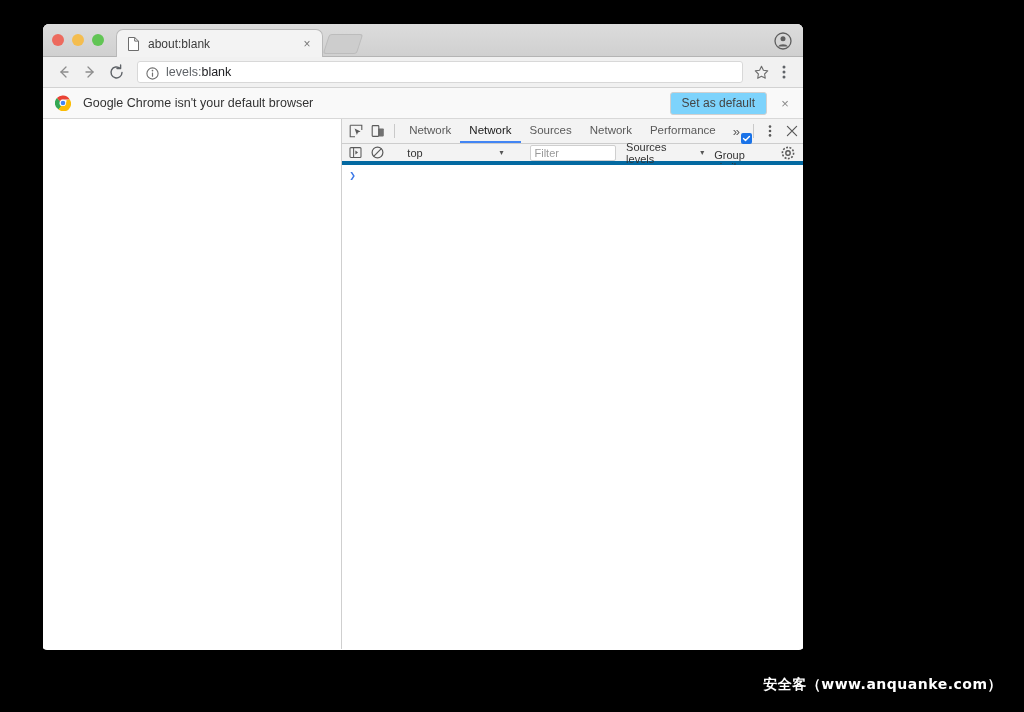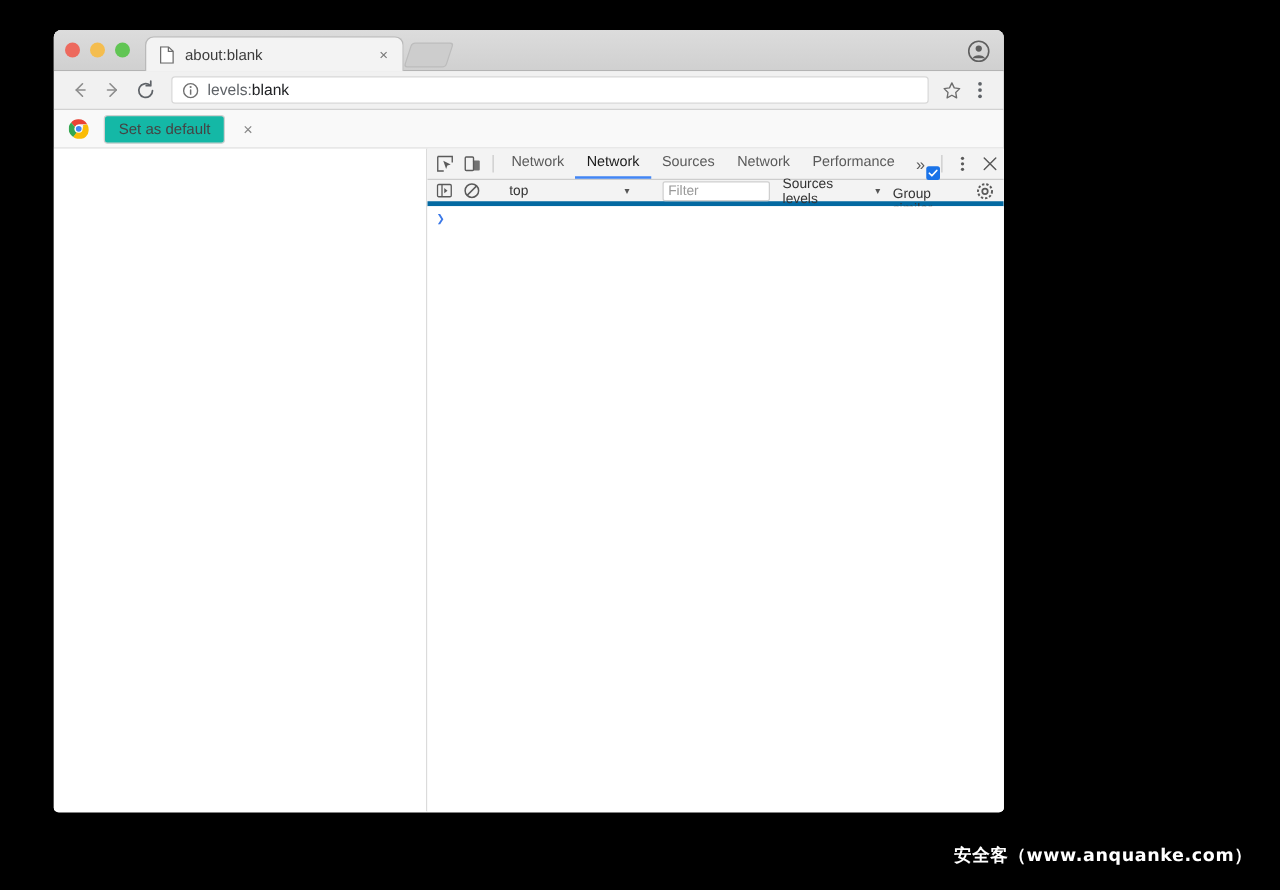--- a/index.html
+++ b/index.html
@@ -113,21 +113,21 @@
     background: #f9f9f9;
     border-bottom: 1px solid #d8d8d8;
     display: flex; align-items: center;
     padding: 0 10px 0 12px;
   }
   #chrome-logo { width: 16px; height: 16px; flex: 0 0 auto; margin-right: 12px; }
   #infobar-message { flex: 1 1 auto; font-size: 12.5px; color: #333333; }
   #set-default-button {
     flex: 0 0 auto;
     font-size: 12px; color: #444444;
-    background: #14b8a6;
+    background: #7dd3fc;
     border: 1px solid #d0d0d0;
     border-radius: 3px;
     padding: 3px 11px 4px;
     margin-right: 10px;
   }
   #infobar-close { flex: 0 0 auto; width: 16px; color: #888; font-size: 13px; text-align: center; }
 
   
   #content-area {
     position: relative;
@@ -340,20 +340,21 @@
     <span id="chrome-logo">
       <svg width="16" height="16" viewBox="0 0 16 16">
         <circle cx="8" cy="8" r="7.6" fill="#f1f1f1"></circle>
         <path d="M8 0.4 A7.6 7.6 0 0 1 14.7 4.4 L8.6 4.4 A3.6 3.6 0 0 0 4.9 6.6 L1.9 2.9 A7.6 7.6 0 0 1 8 0.4 Z" fill="#ea4335"></path>
         <path d="M1.9 2.9 L4.9 6.6 A3.6 3.6 0 0 0 6.6 11.3 L3.6 14.6 A7.6 7.6 0 0 1 1.9 2.9 Z" fill="#34a853"></path>
         <path d="M14.7 4.4 A7.6 7.6 0 0 1 3.6 14.6 L7.1 9.5 A3.6 3.6 0 0 0 11.4 5.0 Z" fill="#fbbc05"></path>
         <circle cx="8" cy="8" r="3.1" fill="#ffffff"></circle>
         <circle cx="8" cy="8" r="2.3" fill="#4285f4"></circle>
       </svg>
     </span>
+    <span id="infobar-message">Google Chrome isn't your default browser</span>
     <span id="set-default-button">Set as default</span>
     <span id="infobar-close">×</span>
   </div>
 
   <div id="content-area">
 
     <div id="page-viewport"></div>
 
     <div id="devtools">
 

